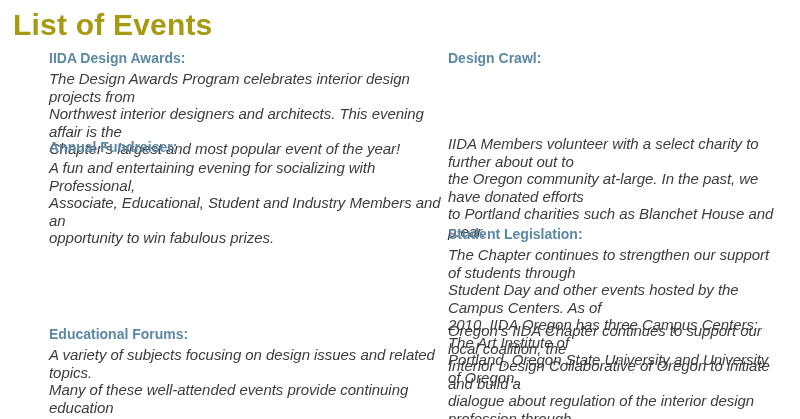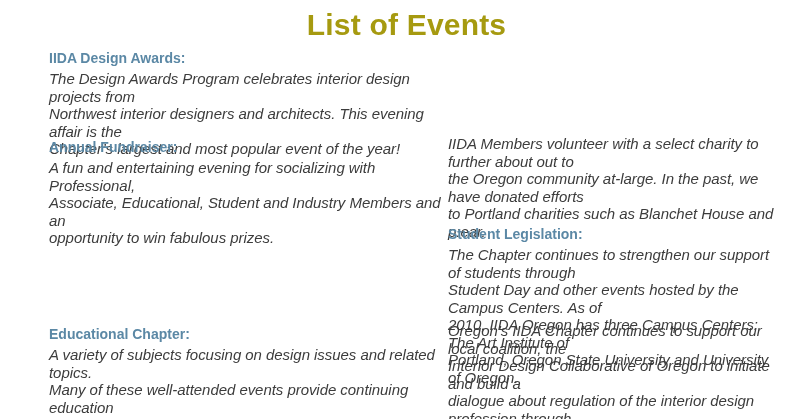--- a/index.html
+++ b/index.html
@@ -18,21 +18,20 @@
     width: 800px;
     height: 419px;
   }
   .page-title {
     margin: 8px 0 4px 13px;
     font-size: 30px;
     line-height: 34px;
     font-weight: bold;
     letter-spacing: 0.2px;
     color: var(--color-title, #A69A10);
-    text-align: center;
   }
   .events-grid {
     display: grid;
     grid-template-columns: 399px 1fr;
     grid-template-rows: 89px 87px 100px auto;
     grid-auto-flow: column;
     padding: 0 18px 0 13px;
     margin-left: 36px;
   }
   .event {
@@ -74,27 +73,28 @@
       <h2 class="event-heading">Annual Fundraiser:</h2>
       <p class="event-body">A fun and entertaining evening for socializing with Professional,
 Associate, Educational, Student and Industry Members and an
 opportunity to win fabulous prizes.</p>
     </section>
 
     <section class="event">
     </section>
 
     <section class="event">
-      <h2 class="event-heading">Educational Chapter:</h2>
+      <h2 class="event-heading">Educational Forums:</h2>
       <p class="event-body">A variety of subjects focusing on design issues and related topics.
 Many of these well-attended events provide continuing education
 units, or CEUs, to Members.</p>
     </section>
 
     <section class="event">
+      <h2 class="event-heading">Design Crawl:</h2>
     </section>
 
     <section class="event">
       <p class="event-body">IIDA Members volunteer with a select charity to further about out to
 the Oregon community at-large. In the past, we have donated efforts
 to Portland charities such as Blanchet House and p:ear.</p>
     </section>
 
     <section class="event">
       <h2 class="event-heading">Student Legislation:</h2>

